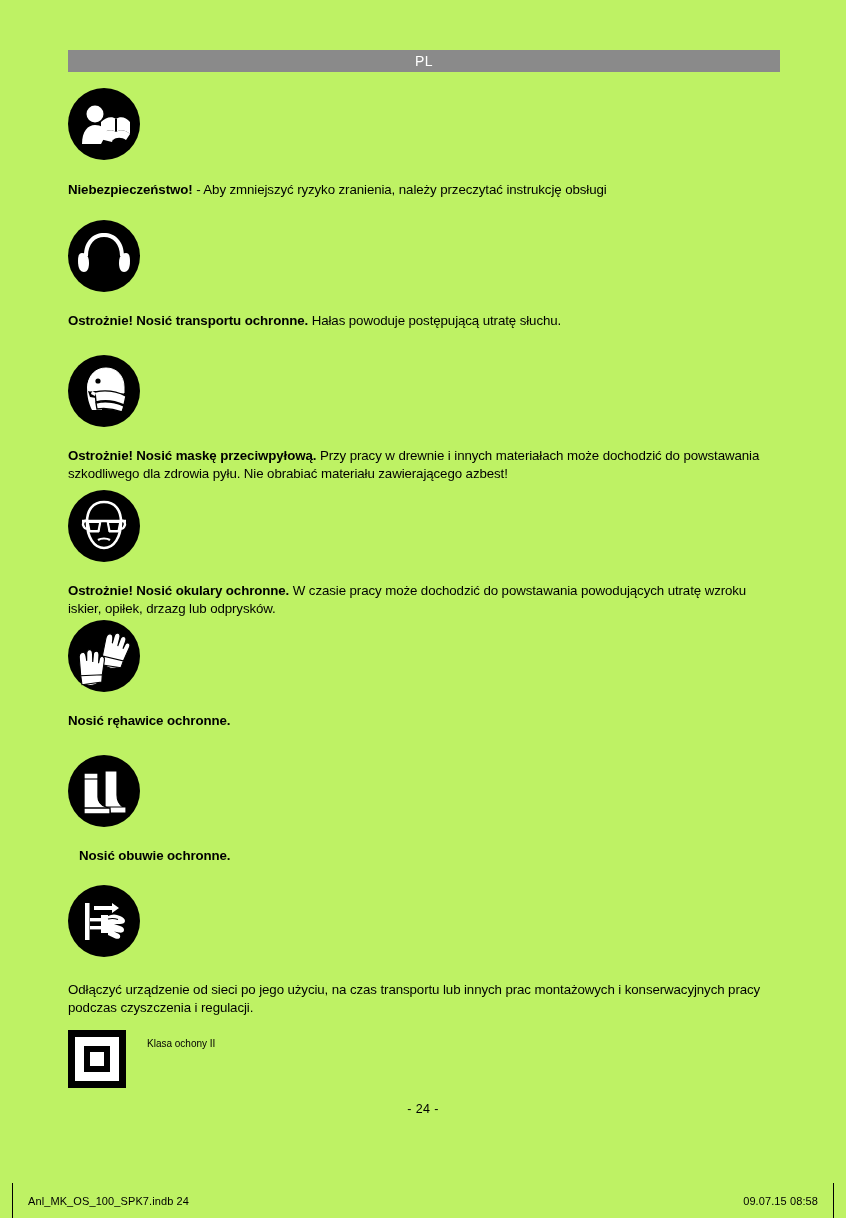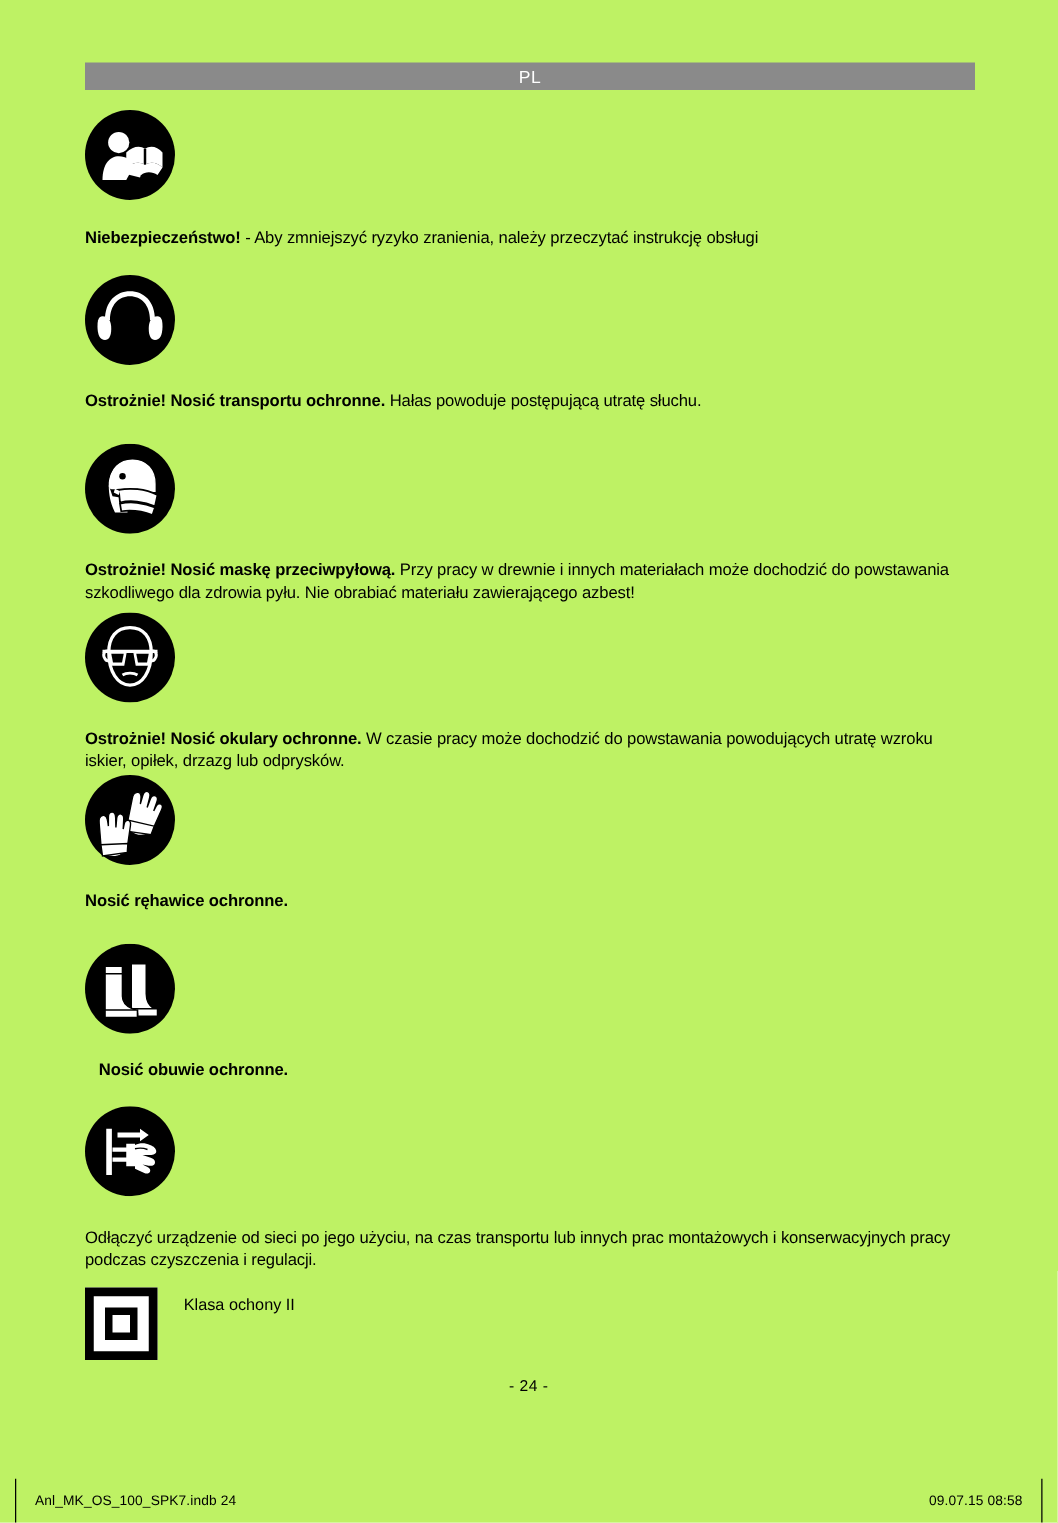--- a/index.html
+++ b/index.html
@@ -112,21 +112,21 @@
     content: "";
     position: absolute;
     left: 9px;
     top: 9px;
     right: 9px;
     bottom: 9px;
     border: 6px solid #000;
     box-sizing: border-box;
   }
   .class2-label {
-    font-size: 13px;
+    font-size: 10px;
     line-height: 17px;
     margin-left: 21px;
     margin-top: 5px;
   }
 
   
   .page-number {
     position: absolute;
     left: 0;
     top: 1102px;

